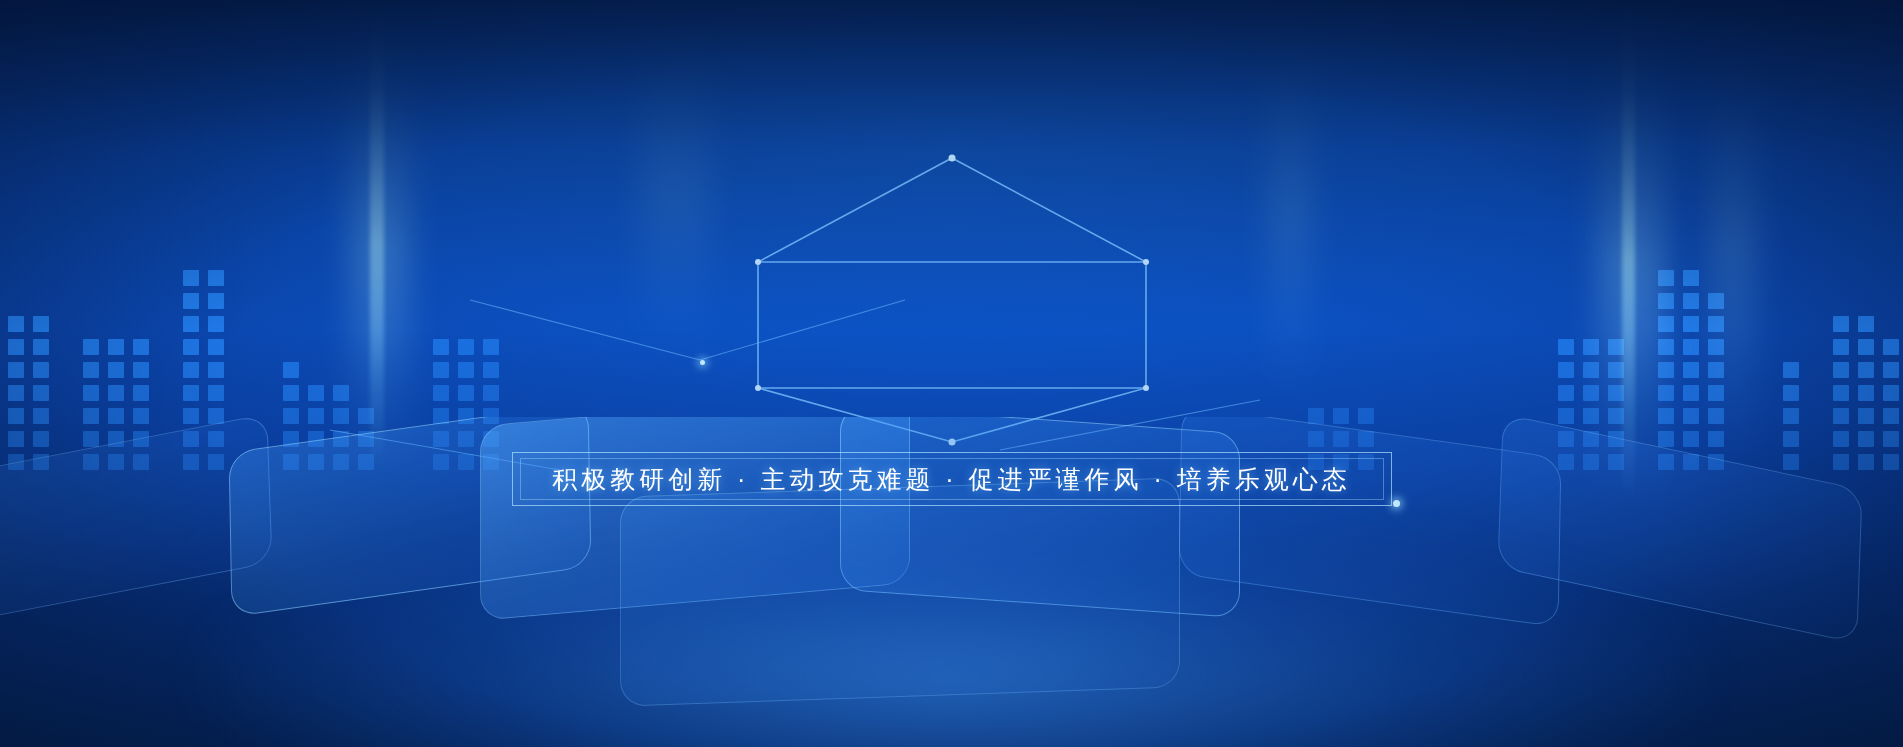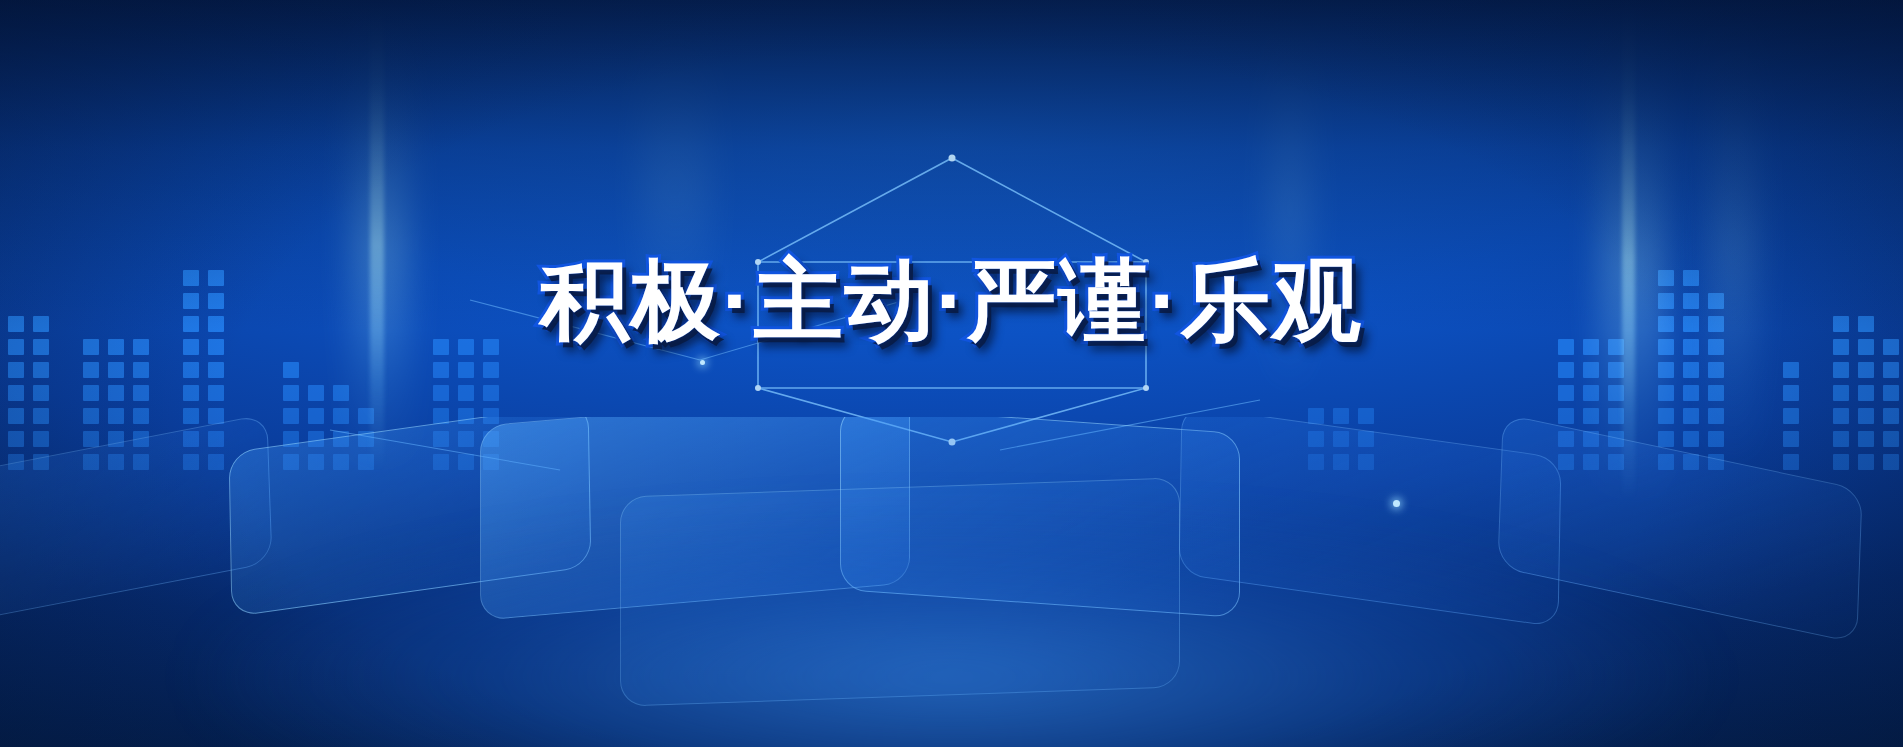--- a/index.html
+++ b/index.html
@@ -360,20 +360,24 @@
     <div class="plate" style="left:840px;  top:2px;   width:400px; height:185px; transform:skewY(4deg);"></div>
     <div class="plate dim" style="left:1180px; top:14px;  width:380px; height:170px; transform:skewY(7deg) rotate(1deg);"></div>
     <div class="plate dim" style="left:1500px; top:34px;  width:360px; height:155px; transform:skewY(10deg) rotate(2deg);"></div>
     <div class="plate" style="left:620px;  top:70px;  width:560px; height:210px; transform:skewY(-2deg);opacity:.55;"></div>
     <div class="glow"></div>
   </div>
 
   <div class="vig"></div>
 
   <div class="content">
-    <h1 class="title-main">积极·主动·严谨·乐观</h1>
-
-
+
+
+    <div class="tagwrap">
+      <div class="tagframe"></div>
+      <div class="tagframe2"></div>
+      <div class="tagline">积极教研创新 ·  主动攻克难题 ·  促进严谨作风 ·  培养乐观心态</div>
+    </div>
   </div>
 
   <div class="node" style="left:1393px;top:500px;"></div>
   <div class="node" style="left:700px;top:360px;width:5px;height:5px;"></div>
 </div>
 
 </body></html>

